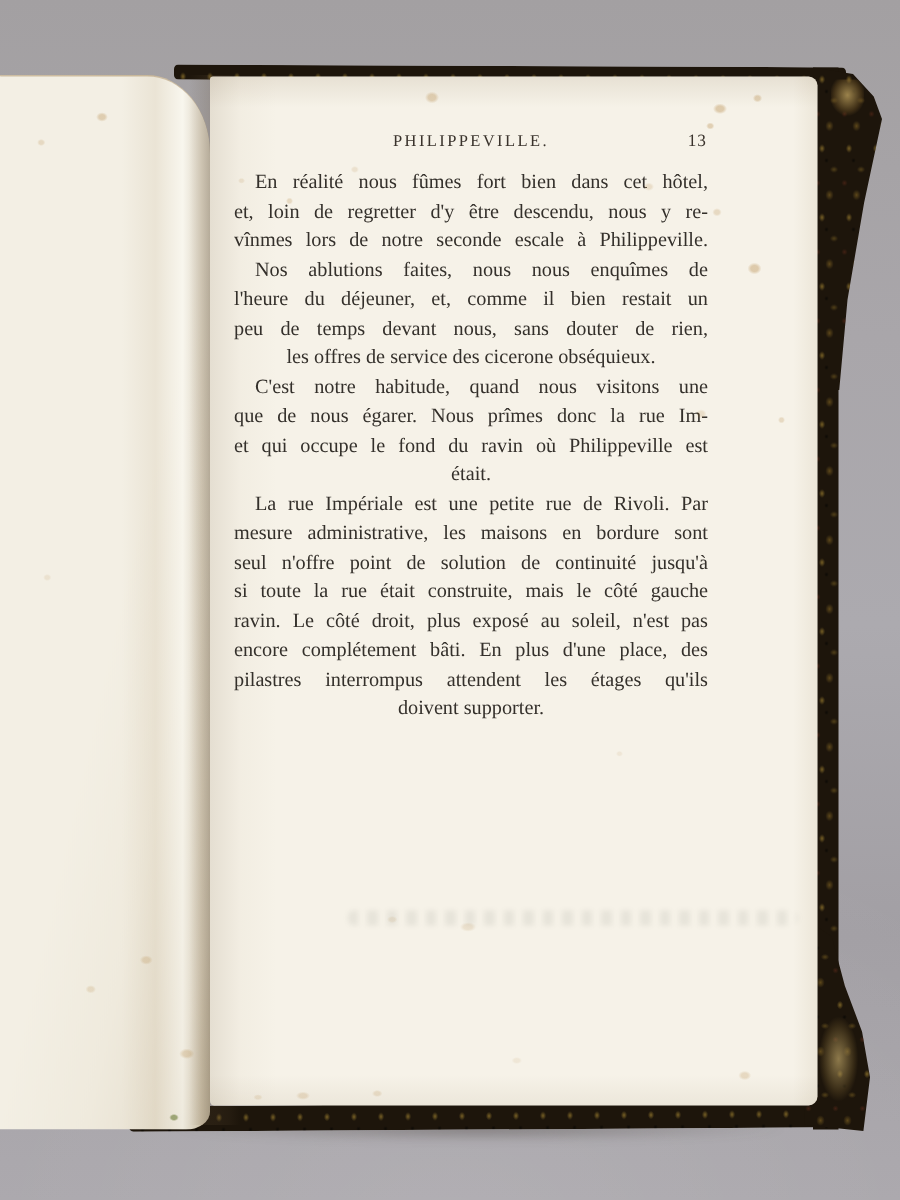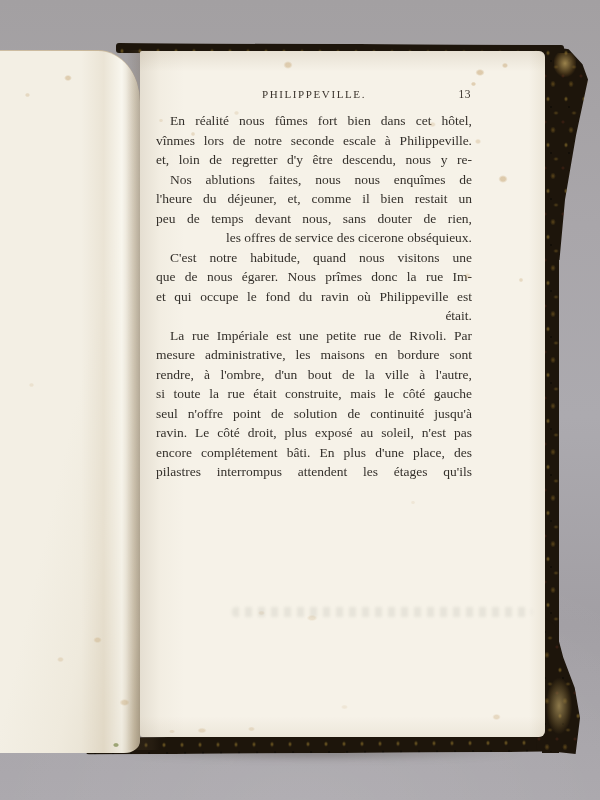--- a/index.html
+++ b/index.html
@@ -61,21 +61,21 @@
       linear-gradient(0deg, rgba(150,130,96,.10), transparent 3%),
       linear-gradient(90deg, rgba(130,110,80,.15) 0%, rgba(170,150,115,.05) 5%, transparent 11%),
       linear-gradient(270deg, rgba(176,156,118,.14) 0%, transparent 4%);}
   .page-header{position:absolute;left:16px;top:37px;width:316px;height:15px;color:#3a332c;}
   .running-title{display:block;text-align:center;font-size:11px;letter-spacing:1.6px;}
   .page-number{position:absolute;right:1px;top:0;font-size:11.5px;letter-spacing:.5px;text-align:center;}
   .text-block{position:absolute;left:16px;top:62px;width:316px;color:#34302b;
     font-size:13.5px;}
   .line{height:19.5px;overflow:hidden;text-align:justify;}
   .line::after{content:'';display:inline-block;width:100%;height:0;}
-  .line.end{text-align:right;}
+  .line.end{text-align:center;}
   .line.end::after{content:none;}
   .line.indent{text-indent:14px;}
   .ghost{position:absolute;left:92px;top:556px;width:300px;height:10px;opacity:.5;
     background:repeating-linear-gradient(90deg, rgba(108,114,102,.22) 0 7px, transparent 7px 13px);
     filter:blur(1.6px);border-radius:4px;}
   
   .spot{position:absolute;border-radius:50%;pointer-events:none;}
 </style>
 </head>
 <body>
@@ -125,38 +125,38 @@
 
   <div class="gutter-shade"></div>
 
   <div class="right-page">
     <div class="page-header">
       <span class="running-title">PHILIPPEVILLE.</span>
       <span class="page-number">13</span>
     </div>
     <div class="text-block">
         <div class="line indent">En réalité nous fûmes fort bien dans cet hôtel,</div>
+        <div class="line">et, loin de regretter d'y être descendu, nous y re-</div>
         <div class="line">vînmes lors de notre seconde escale à Philippeville.</div>
-        <div class="line">et, loin de regretter d'y être descendu, nous y re-</div>
         <div class="line indent">Nos ablutions faites, nous nous enquîmes de</div>
         <div class="line">l'heure du déjeuner, et, comme il bien restait un</div>
         <div class="line">peu de temps devant nous, sans douter de rien,</div>
         <div class="line end">les offres de service des cicerone obséquieux.</div>
         <div class="line indent">C'est notre habitude, quand nous visitons une</div>
         <div class="line">que de nous égarer. Nous prîmes donc la rue Im-</div>
         <div class="line">et qui occupe le fond du ravin où Philippeville est</div>
         <div class="line end">était.</div>
         <div class="line indent">La rue Impériale est une petite rue de Rivoli. Par</div>
         <div class="line">mesure administrative, les maisons en bordure sont</div>
-        <div class="line">rendre, à l'ombre, d'un bout de la ville à l'autre,</div>
+        <div class="line">seul n'offre point de solution de continuité jusqu'à</div>
         <div class="line">si toute la rue était construite, mais le côté gauche</div>
-        <div class="line">seul n'offre point de solution de continuité jusqu'à</div>
         <div class="line">ravin. Le côté droit, plus exposé au soleil, n'est pas</div>
         <div class="line">encore complétement bâti. En plus d'une place, des</div>
         <div class="line">pilastres interrompus attendent les étages qu'ils</div>
+        <div class="line end">doivent supporter.</div>
       </div>
     <div class="ghost"></div>
   </div>
 <div class="spot" style="left: 282px; top: 60px; width: 12px; height: 10px; background: radial-gradient(50% 50%, rgba(176, 128, 58, 0.3) 0px, rgba(176, 128, 58, 0.3) 40%, transparent 78%);"></div>
     <div class="spot" style="left: 474px; top: 68px; width: 12px; height: 9px; background: radial-gradient(50% 50%, rgba(176, 128, 58, 0.35) 0px, rgba(176, 128, 58, 0.35) 40%, transparent 78%);"></div>
     <div class="spot" style="left: 501px; top: 62px; width: 8px; height: 7px; background: radial-gradient(50% 50%, rgba(176, 128, 58, 0.3) 0px, rgba(176, 128, 58, 0.3) 40%, transparent 78%);"></div>
     <div class="spot" style="left: 470px; top: 81px; width: 7px; height: 6px; background: radial-gradient(50% 50%, rgba(176, 128, 58, 0.3) 0px, rgba(176, 128, 58, 0.3) 40%, transparent 78%);"></div>
     <div class="spot" style="left: 497px; top: 174px; width: 12px; height: 10px; background: radial-gradient(50% 50%, rgba(176, 128, 58, 0.35) 0px, rgba(176, 128, 58, 0.35) 40%, transparent 78%);"></div>
     <div class="spot" style="left: 428px; top: 121px; width: 9px; height: 7px; background: radial-gradient(50% 50%, rgba(176, 128, 58, 0.18) 0px, rgba(176, 128, 58, 0.18) 40%, transparent 78%);"></div>
     <div class="spot" style="left: 474px; top: 138px; width: 8px; height: 7px; background: radial-gradient(50% 50%, rgba(176, 128, 58, 0.22) 0px, rgba(176, 128, 58, 0.22) 40%, transparent 78%);"></div>

